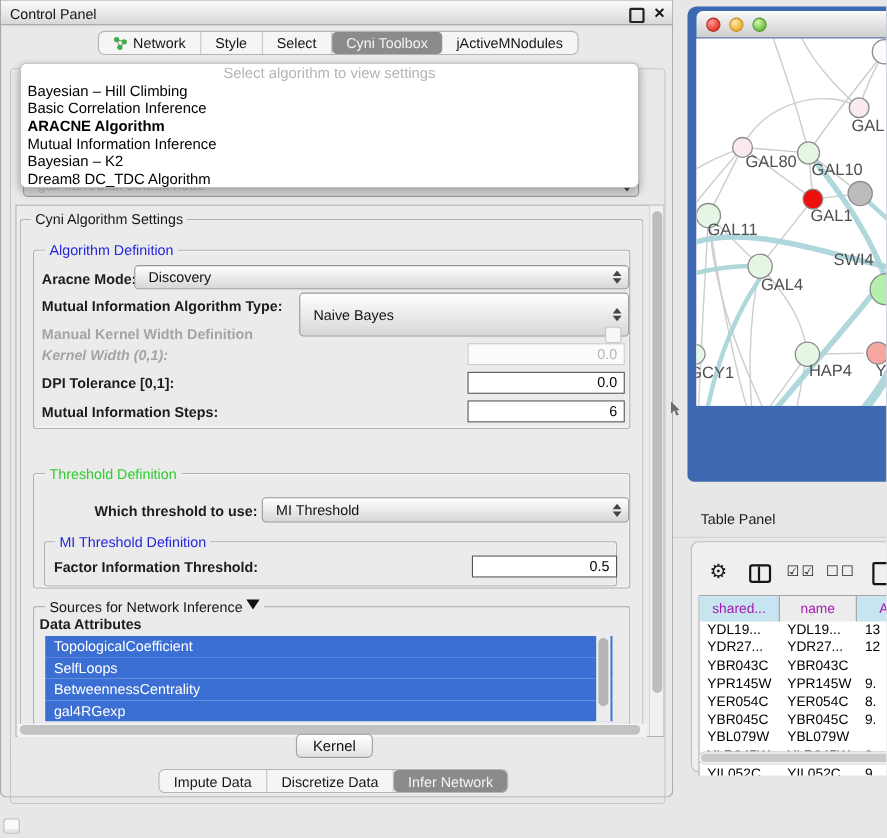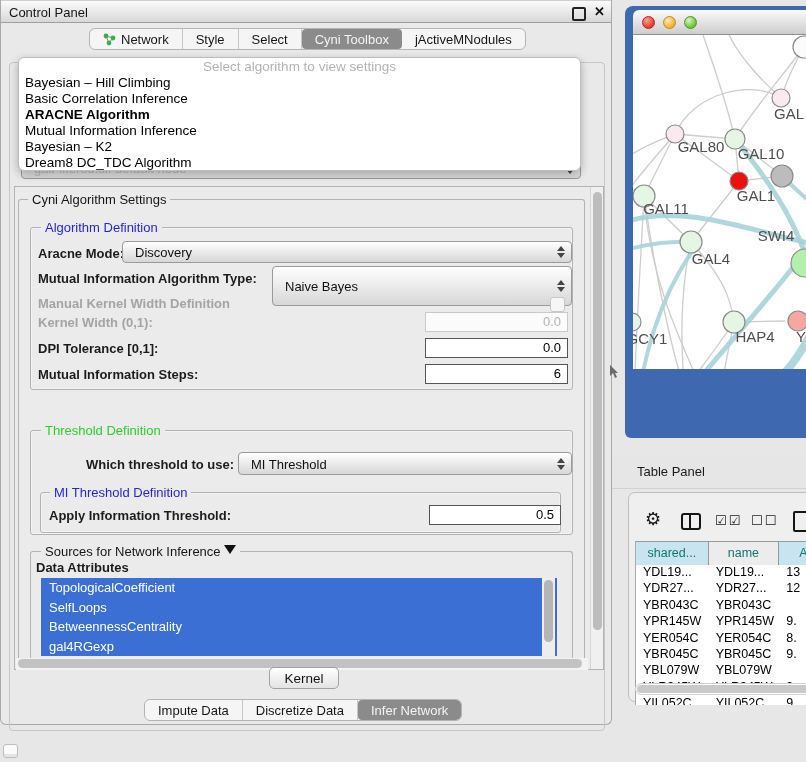--- a/index.html
+++ b/index.html
@@ -90,21 +90,21 @@
   #tp-titlebar{position:absolute;left:612px;top:455px;width:194px;height:34px;background:#e6e6e6;border-bottom:1px solid #d2d2d2;box-sizing:border-box;}
   #tp-title{position:absolute;left:25px;top:9px;font-size:13px;color:#1a1a1a;}
   #tp-panel{position:absolute;left:628px;top:492px;width:196px;height:210px;background:#efefef;border:1px solid #bfbfbf;border-radius:7px;box-sizing:border-box;}
   .ticon{position:absolute;color:#1a1a1a;}
   #icon-split{left:52px;top:20px;width:16px;height:13px;border:2px solid #151515;border-radius:3px;}
   #icon-split:before{content:"";position:absolute;left:6px;top:0;width:2px;height:13px;background:#151515;}
   #icon-doc{left:164px;top:18px;width:13px;height:17px;border:2px solid #151515;border-radius:2px;background:#efefef;}
   .glyphchecks{font-family:"DejaVu Sans",sans-serif;font-size:13px;letter-spacing:2px;}
   #tbl{position:absolute;left:6px;top:48px;width:204px;background:#fff;border-left:1px solid #a9a9a9;box-sizing:border-box;}
   #thead{display:flex;height:23px;border-top:1px solid #9a9a9a;border-bottom:1px solid #9a9a9a;box-sizing:border-box;}
-  .hd{height:23px;line-height:22px;font-size:12.5px;color:#0f766e;text-align:center;background:#ececec;border-right:1px solid #9a9a9a;box-sizing:border-box;overflow:hidden;white-space:nowrap;}
+  .hd{height:23px;line-height:22px;font-size:12.5px;color:#a21caf;text-align:center;background:#ececec;border-right:1px solid #9a9a9a;box-sizing:border-box;overflow:hidden;white-space:nowrap;}
   .hd.hl{background:#c8e4f0;}
   .hd.padl{text-align:left;padding-left:20px;}
   #tbody{overflow:hidden;height:141px;}
   .trow{display:flex;height:16.4px;line-height:16.4px;font-size:12.5px;color:#000;}
   .trow span{display:inline-block;padding-left:7px;box-sizing:border-box;overflow:hidden;white-space:nowrap;}
   #tbl-hsb{position:absolute;left:6px;top:190px;width:194px;height:12px;background:#fff;border:1px solid #cfcfcf;border-radius:6px;box-sizing:border-box;}
   #tbl-hsb .thumb{position:absolute;left:1px;top:1px;width:190px;height:8px;background:#c9c9c9;border-radius:4px;}
 
   
   #mini-icon{position:absolute;left:3px;top:744px;width:15px;height:14px;background:#fafafa;border:1px solid #bdbdbd;border-radius:3px;box-shadow:inset 0 -3px 0 #e4e4e4;box-sizing:border-box;}
@@ -193,21 +193,21 @@
       <span class="ctext">Naive Bayes</span>
       <span class="updown">
           <i class="u"></i>
           <i class="d"></i>
         </span>
     </div>
 
     <span class="lbl b dis" style="left:37px;top:296px;">Manual Kernel Width Definition</span>
     <div class="checkbox" style="left:549px;top:297px;"></div>
 
-    <span class="lbl b dis" style="left:37px;top:315px;">Kernel Width (0,1):</span>
+    <span class="lbl b dis" style="left:37px;top:315px;font-style:italic;">Kernel Width (0,1):</span>
     <div class="field dis" style="left:424px;top:312px;width:143px;height:20px;">0.0</div>
 
     <span class="lbl b" style="left:37px;top:341px;">DPI Tolerance [0,1]:</span>
     <div class="field" style="left:424px;top:338px;width:143px;height:20px;">0.0</div>
 
     <span class="lbl b" style="left:37px;top:367px;">Mutual Information Steps:</span>
     <div class="field" style="left:424px;top:364px;width:143px;height:20px;">6</div>
 
 
     <div class="group" style="left:29px;top:430px;width:543px;height:105px;"></div>
@@ -217,21 +217,21 @@
     <div class="combo" style="left:237px;top:452px;width:334px;height:23px;">
       <span class="ctext">MI Threshold</span>
       <span class="updown">
           <i class="u"></i>
           <i class="d"></i>
         </span>
     </div>
 
     <div class="group" style="left:39px;top:492px;width:521px;height:41px;"></div>
     <span class="gtitle gt-blue" style="left:49px;top:485px;">MI Threshold Definition</span>
-    <span class="lbl b" style="left:48px;top:508px;">Apply Information Threshold:</span>
+    <span class="lbl b" style="left:48px;top:508px;">Factor Information Threshold:</span>
     <div class="field" style="left:428px;top:505px;width:132px;height:20px;">0.5</div>
 
     <div class="group open" style="left:29px;top:551px;width:543px;height:108px;"></div>
     <span class="gtitle gt-black" style="left:40px;top:544px;"><span>Sources for Network Inference</span> <span class="tri-d"></span></span>
     <span class="lbl b" style="left:35px;top:560px;">Data Attributes</span>
     <div id="attr-list">
         <div class="attr">TopologicalCoefficient</div>
         <div class="attr">SelfLoops</div>
         <div class="attr">BetweennessCentrality</div>
         <div class="attr">gal4RGexp</div>

